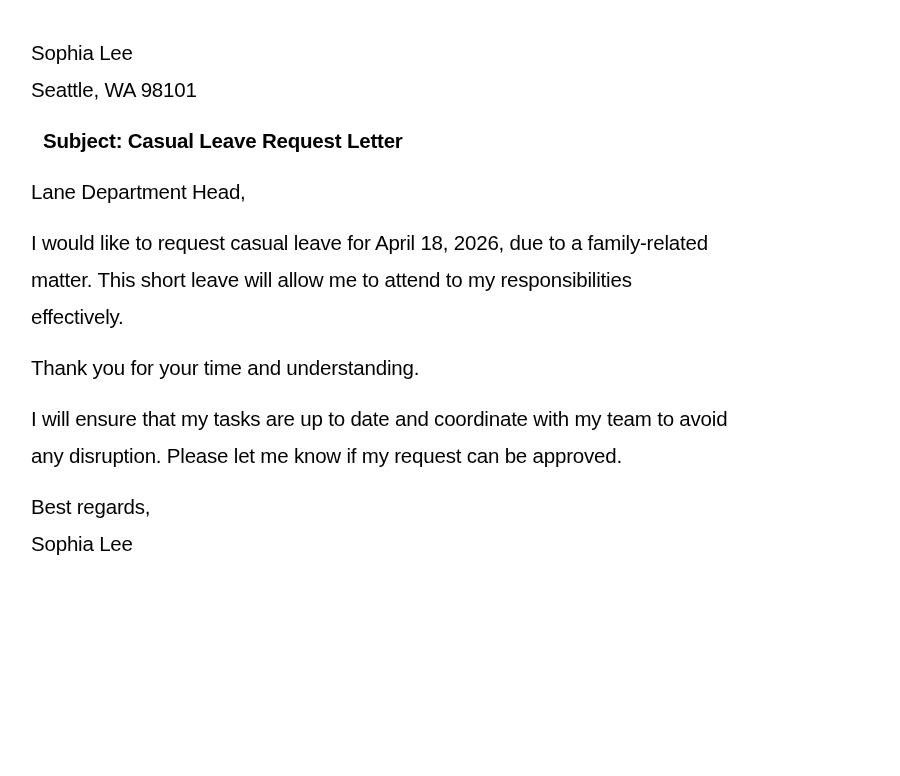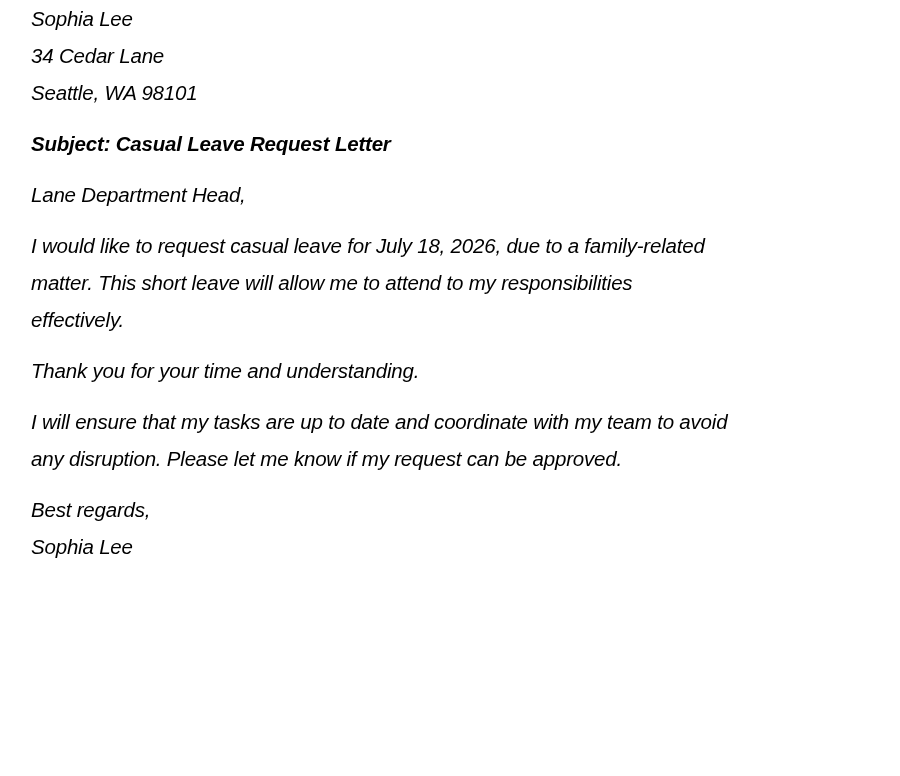--- a/index.html
+++ b/index.html
@@ -1,47 +1,46 @@
 <!DOCTYPE html>
 <html><head>
 <meta charset="utf-8">
 <style>
   html, body { margin: 0; padding: 0; background: #ffffff; }
   body {
     width: 900px; height: 776px; overflow: hidden;
     font-family: "Liberation Sans", sans-serif;
     color: #000000;
   }
-  .page { position: relative; padding: 0 0 0 31px; font-style: italic; }
+  .page { position: relative; padding: 34px 0 0 31px; }
   .line { font-size: 20.5px; line-height: 37px; white-space: nowrap; letter-spacing: -0.2px; }
   .para { margin: 0 0 14px 0; }
-  .bold { font-weight: bold; }
+  .bold { font-weight: bold; margin-left: 12px; }
 </style>
 </head>
 <body>
 
 <div class="page">
   <div class="para">
     <div class="line">Sophia Lee</div>
-    <div class="line">34 Cedar Lane</div>
     <div class="line">Seattle, WA 98101</div>
   </div>
 
 
 
   <div class="para">
     <div class="line bold">Subject: Casual Leave Request Letter</div>
   </div>
 
   <div class="para">
     <div class="line">Lane Department Head,</div>
   </div>
 
   <div class="para">
-    <div class="line">I would like to request casual leave for July 18, 2026, due to a family-related</div>
+    <div class="line">I would like to request casual leave for April 18, 2026, due to a family-related</div>
     <div class="line">matter. This short leave will allow me to attend to my responsibilities</div>
     <div class="line">effectively.</div>
   </div>
 
   <div class="para">
     <div class="line">Thank you for your time and understanding.</div>
   </div>
 
   <div class="para">
     <div class="line">I will ensure that my tasks are up to date and coordinate with my team to avoid</div>

